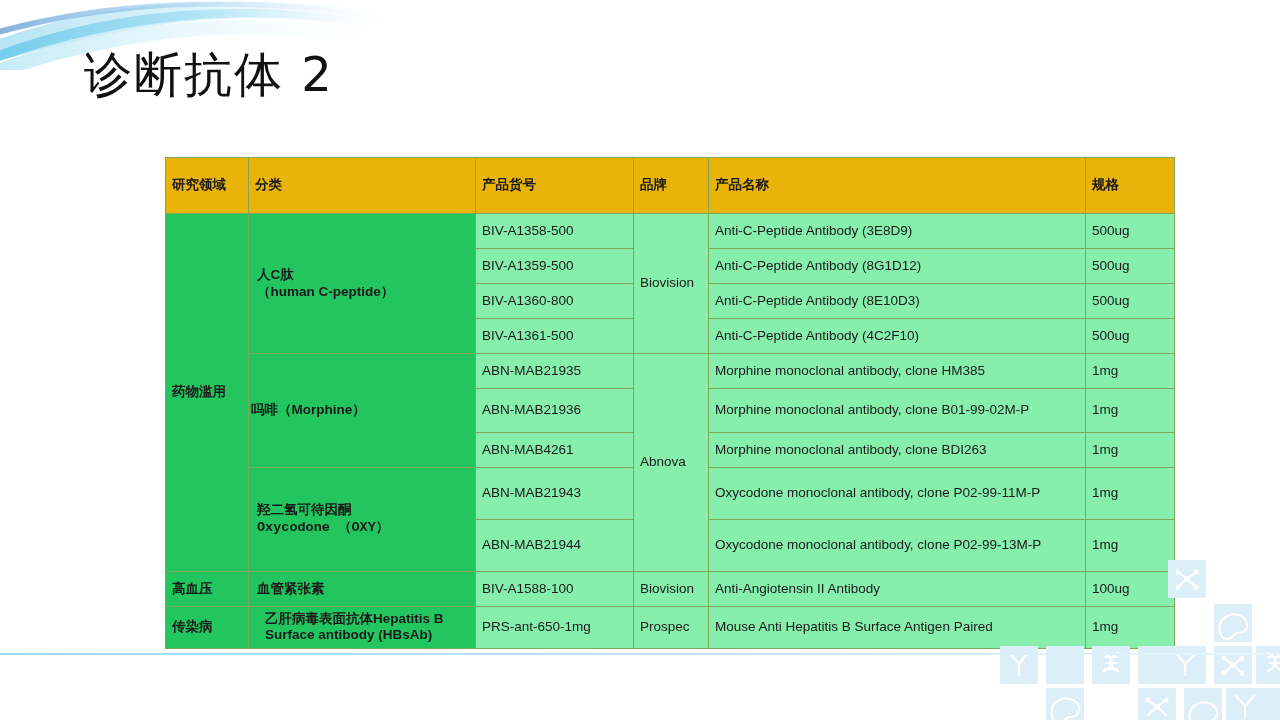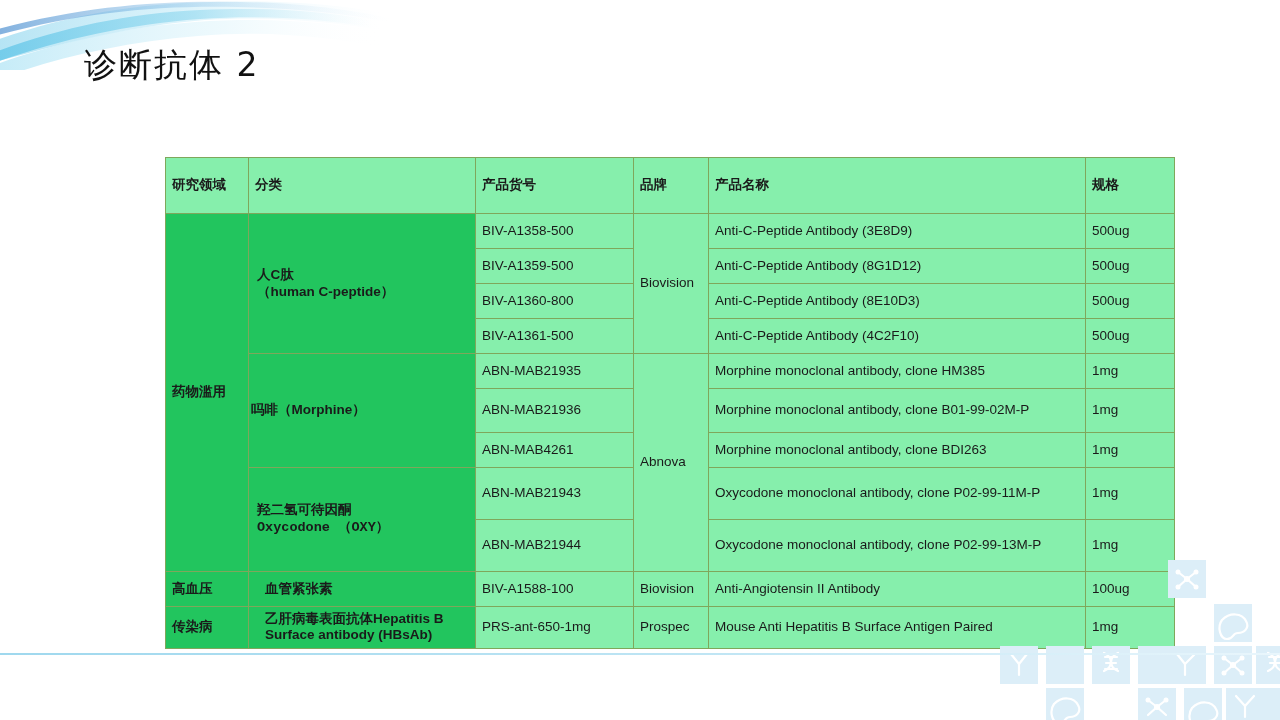--- a/index.html
+++ b/index.html
@@ -13,39 +13,39 @@
 
   
   .wave-deco{position:absolute;left:0;top:0;width:560px;height:70px;pointer-events:none;}
 
   
   .watermark{position:absolute;right:0;bottom:0;width:280px;height:160px;pointer-events:none;}
 
   
   .title{
     position:absolute;left:84px;top:43px;
-    font-size:33px;color:#111111;letter-spacing:2px;
+    font-size:48px;color:#111111;letter-spacing:2px;
     font-weight:400;white-space:nowrap;
     font-family:"DejaVu Sans","Liberation Sans",sans-serif;
   }
 
   
   .tbl-wrap{position:absolute;left:165px;top:157px;width:1009px;}
   table.t{border-collapse:collapse;width:1009px;table-layout:fixed;}
   table.t td,table.t th{
     border:1px solid #7FA75B;
     padding:4px 6px;
     font-size:13.5px;
     line-height:1.22;
     vertical-align:middle;
     color:#1a1a1a;
     word-wrap:break-word;
   }
   th.hd{
-    background:#86efac;color:#ffffff;font-weight:bold;
+    background:#eab308;color:#ffffff;font-weight:bold;
     text-align:left;height:47px;font-size:13.5px;
     border-color:#7FA75B;
     margin-left:37px;
   }
   td.dark{
     background:#22c55e;color:#ffffff;font-weight:bold;font-size:13.5px;
   }
   td.light{background:#86efac;color:#1a1a1a;font-weight:normal;}
 
   
@@ -176,21 +176,21 @@
         </tr>
 
         <tr style="height:52px;">
           <td class="light">ABN-MAB21944</td>
           <td class="light">Oxycodone monoclonal antibody, clone P02-99-13M-P</td>
           <td class="light">1mg</td>
         </tr>
 
         <tr style="height:35px;">
           <td class="dark">高血压</td>
-          <td class="dark" style="padding-left:16px;">血管紧张素</td>
+          <td class="dark" style="padding-left:8px;">血管紧张素</td>
           <td class="light">BIV-A1588-100</td>
           <td class="light">Biovision</td>
           <td class="light">Anti-Angiotensin II Antibody</td>
           <td class="light">100ug</td>
         </tr>
 
         <tr style="height:41px;">
           <td class="dark">传染病</td>
           <td class="dark" style="padding-left:16px;">乙肝病毒表面抗体Hepatitis B Surface antibody (HBsAb)</td>
           <td class="light">PRS-ant-650-1mg</td>

